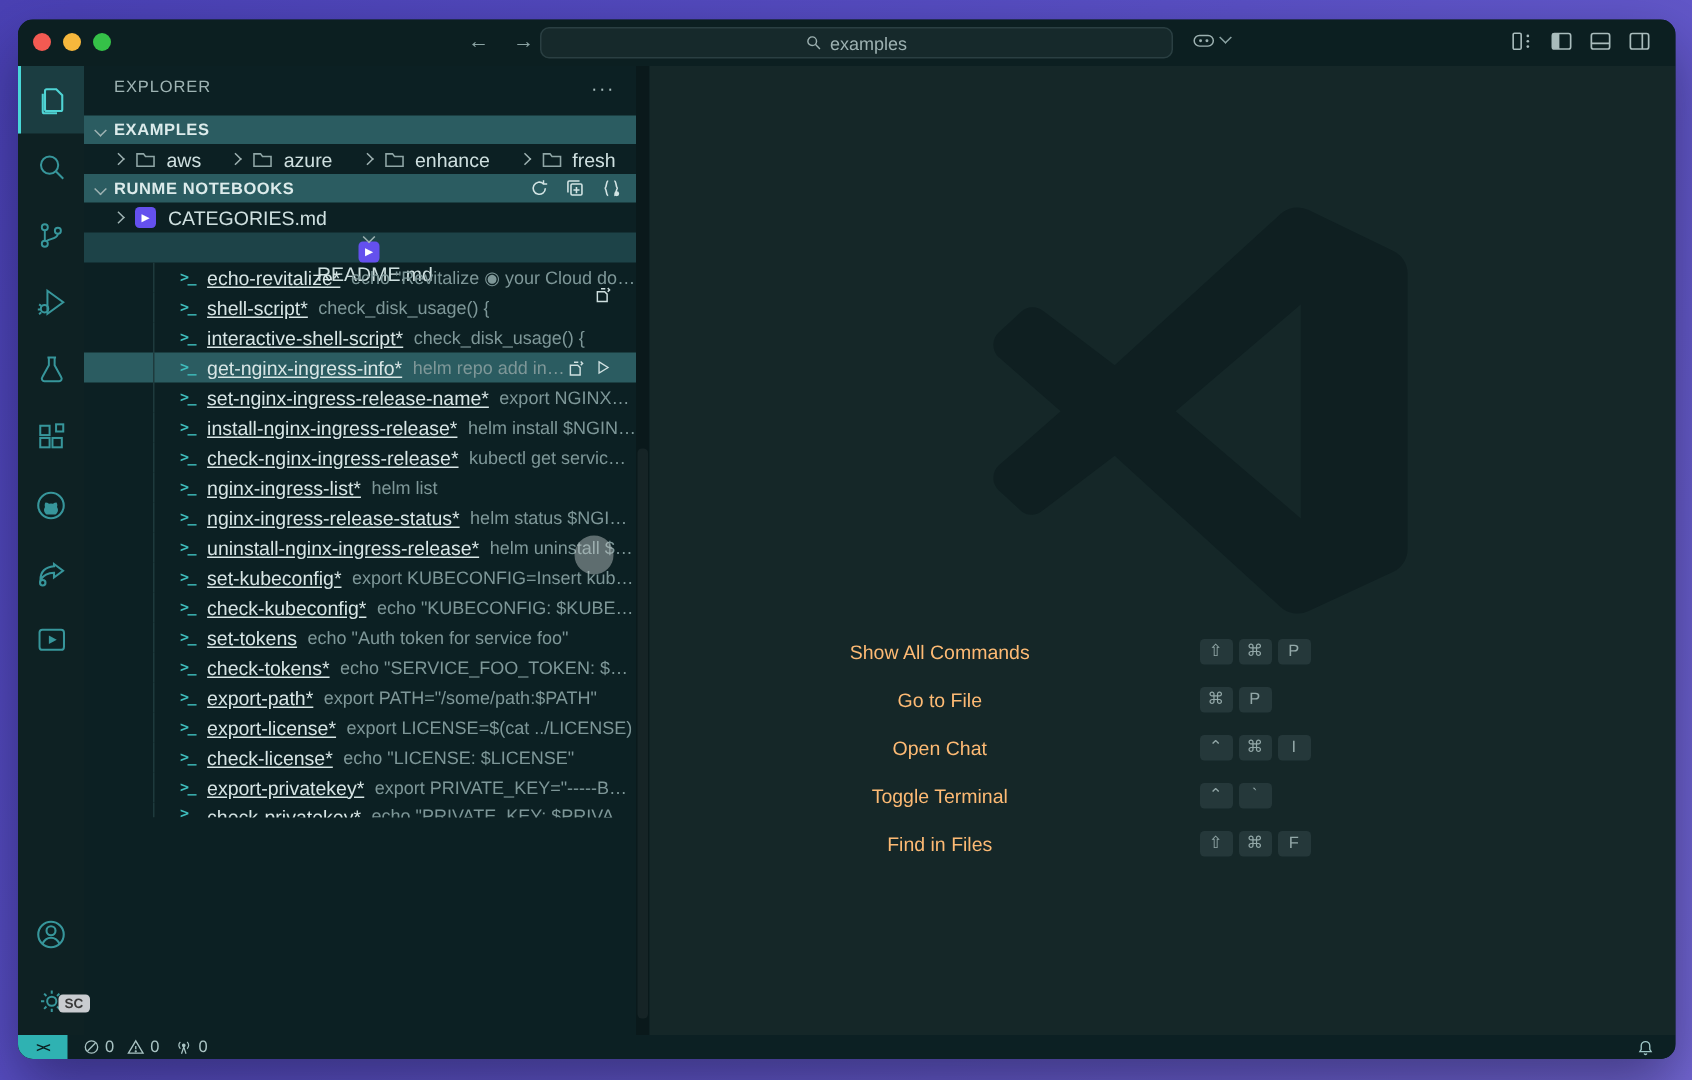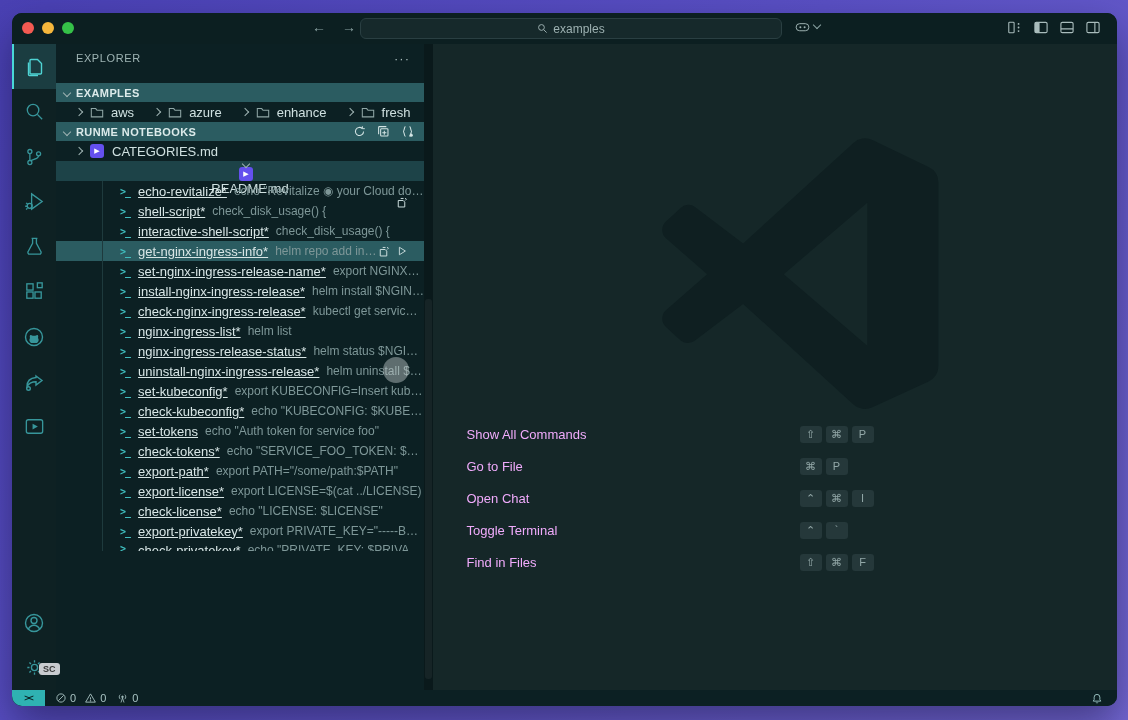--- a/index.html
+++ b/index.html
@@ -34,21 +34,21 @@
   
   .main{flex:1;display:flex;min-height:0;}
   .activitybar{width:44px;background:#0e2123;display:flex;flex-direction:column;align-items:stretch;flex:0 0 44px;}
   .ab-item{height:45px;display:flex;align-items:center;justify-content:center;position:relative;}
   .ab-item svg{stroke:#37969b;}
   .ab-item.active{background:#1b3d41;}
   .ab-item.active svg{stroke:#4fd4d4;}
   .ab-item.active::before{content:"";position:absolute;left:0;top:0;bottom:0;width:2px;background:#49d8d8;}
   .ab-spacer{margin-top:auto;}
   .sidebar{width:368px;background:#0c2023;flex:0 0 368px;display:flex;flex-direction:column;overflow:hidden;font-size:13px;}
-  .explorer-header{height:28px;display:flex;align-items:center;padding:0 14px 11px 20px;color:#9fb4b4;font-size:11px;letter-spacing:.6px;flex:0 0 28px;}
+  .explorer-header{height:28px;display:flex;align-items:center;padding:0 14px 5px 20px;color:#9fb4b4;font-size:11px;letter-spacing:.6px;flex:0 0 28px;}
   .explorer-more{margin-left:auto;font-size:13px;letter-spacing:1px;color:#a8bcbc;}
   .section-header{height:19px;background:#2b5c61;display:flex;align-items:center;padding:0 6px 0 8px;color:#dcebeb;font-size:11px;font-weight:bold;letter-spacing:.4px;flex:0 0 19px;}
   .section-header .chev{margin-right:6px;}
   .sec-actions{margin-left:auto;display:flex;gap:11px;align-items:center;padding-right:4px;}
   .tree-row{height:20px;display:flex;align-items:center;padding-left:20px;color:#cfe0e0;flex:0 0 20px;position:relative;white-space:nowrap;}
   .tree-row .chev{margin-right:8px;flex:0 0 auto;}
   .chev{width:5px;height:5px;border-right:1.3px solid #9fb3b3;border-bottom:1.3px solid #9fb3b3;transform:rotate(-45deg);display:inline-block;}
   .chev.open{transform:rotate(45deg);}
   .folder-ico{margin-right:7px;flex:0 0 auto;display:flex;}
   .nb-ico{width:14px;height:14px;border-radius:3px;background:#6450ee;color:#fff;display:flex;align-items:center;justify-content:center;font-size:7px;margin-right:8px;flex:0 0 auto;}
@@ -62,21 +62,21 @@
   .row-icons{margin-left:auto;display:flex;gap:6px;align-items:center;padding-right:16px;}
   .partial{height:10px !important;flex:0 0 10px !important;overflow:hidden;align-items:flex-start;}
   .partial > *{margin-top:2px;}
   .scrollstrip{width:9px;background:#0a191b;flex:0 0 9px;position:relative;}
   .scrollthumb{position:absolute;left:1px;right:1px;top:255px;height:380px;background:rgba(255,255,255,.05);border-radius:3px;}
   
   .editor{flex:1;background:#152728;position:relative;overflow:hidden;}
   .watermark-logo{position:absolute;left:210px;top:92px;width:312px;height:288px;}
   .wm-shortcuts{position:absolute;left:0;right:0;top:374px;transform:translateX(18px);}
   .wm-row{display:flex;height:32px;align-items:center;justify-content:center;}
-  .wm-label{width:320px;text-align:left;padding-right:13px;color:#f0abfc;font-size:13px;}
+  .wm-label{width:320px;text-align:center;padding-right:13px;color:#fdba74;font-size:13px;}
   .wm-keys{width:320px;display:flex;gap:4px;}
   .keycap{background:#25383a;color:#93a8a8;border-radius:3px;min-width:12px;text-align:center;padding:2px 5px;font-size:11px;line-height:13px;}
   
   .statusbar{height:16px;background:#0c2023;display:flex;align-items:center;flex:0 0 16px;font-size:11px;color:#a9c3c3;position:relative;}
   .remote{width:33px;height:16px;background:#2fb2b2;color:#0b1e20;display:flex;align-items:center;justify-content:center;font-weight:bold;font-size:9px;letter-spacing:-1px;flex:0 0 33px;}
   .sb-group{display:flex;align-items:center;gap:3px;margin-left:10px;}
   .sb-bell{margin-left:auto;margin-right:14px;display:flex;}
   
   .cursor-overlay{position:absolute;left:371px;top:344px;width:26px;height:26px;border-radius:50%;background:rgba(195,205,205,.45);z-index:5;}
   .sc-badge{position:absolute;left:27px;top:650px;background:#c9ccd0;color:#3a3a3a;font-size:9px;font-weight:bold;padding:1px 4px;border-radius:3px;z-index:6;}

